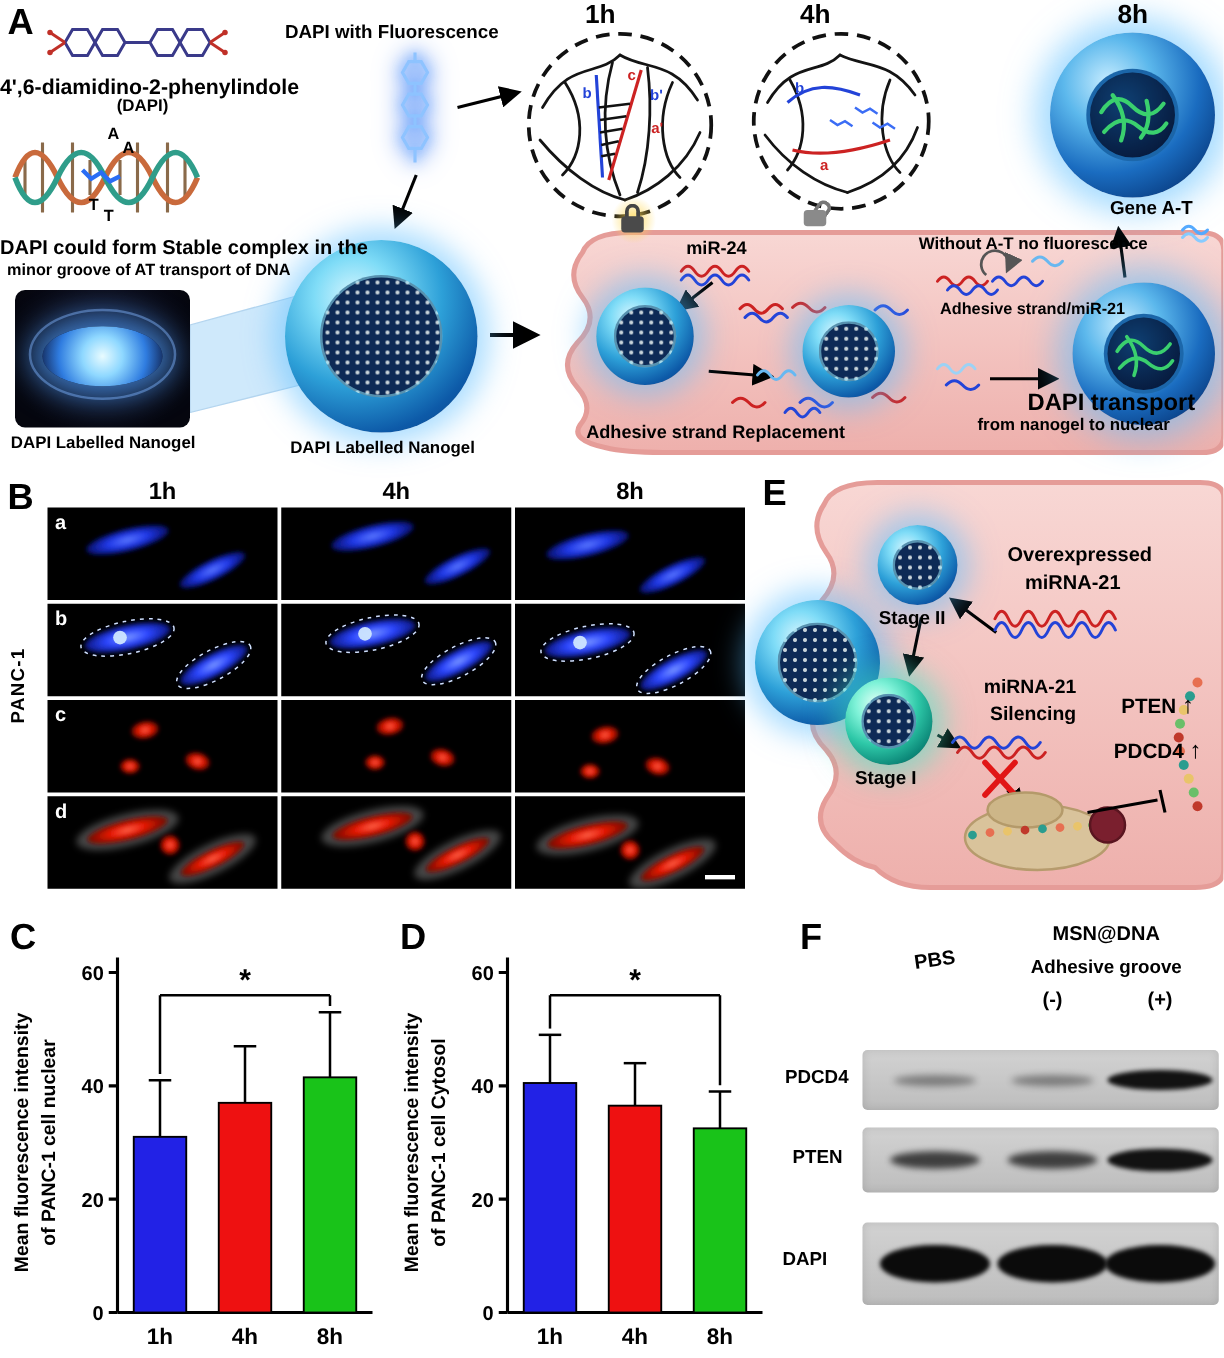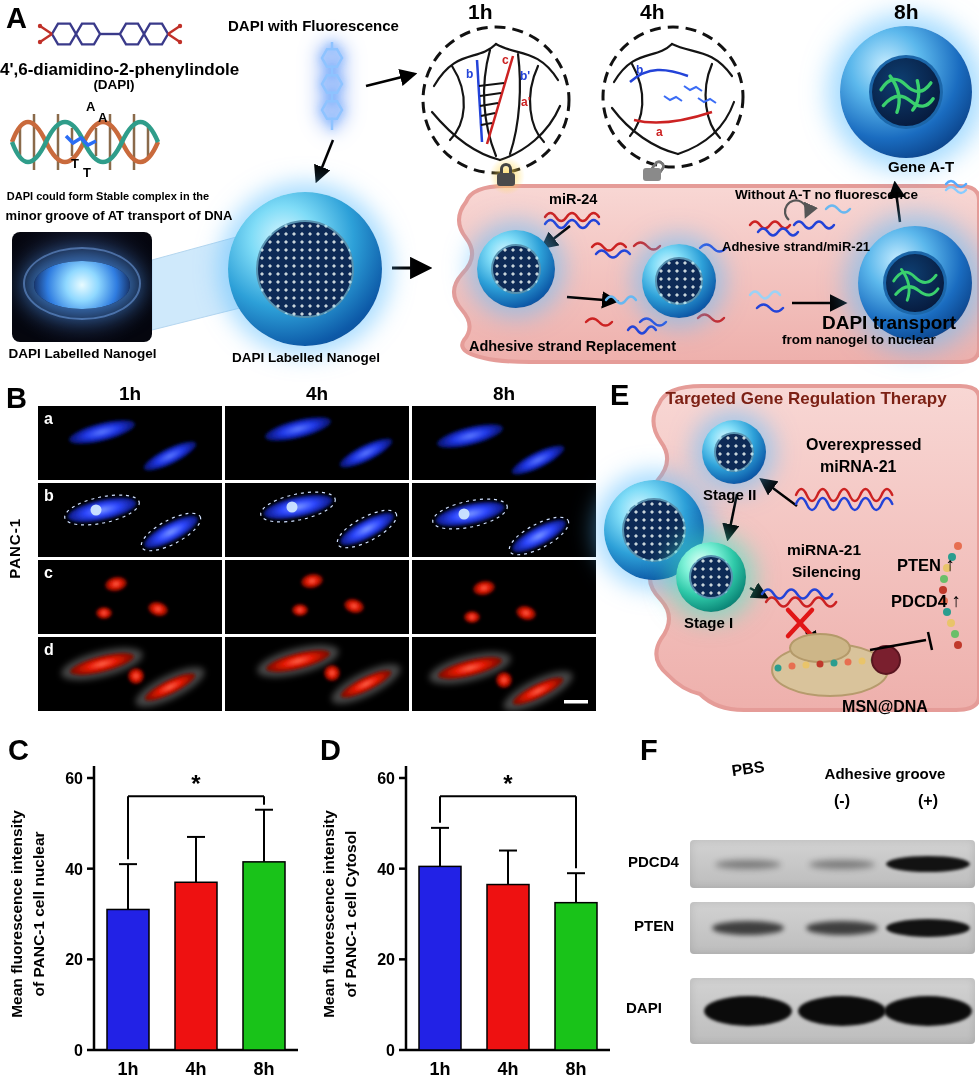--- a/index.html
+++ b/index.html
@@ -157,21 +157,21 @@
     </g>
     <path d="M4,46 Q19,6 38,46 Q57,86 76,46 Q95,6 114,46 Q133,86 150,46" fill="none" stroke="#c96a3c" stroke-width="4.5"></path>
     <path d="M4,46 Q19,86 38,46 Q57,6 76,46 Q95,86 114,46 Q133,6 150,46" fill="none" stroke="#2f9d8a" stroke-width="4.5"></path>
     <path d="M58,40 l7,7 l8,-5 l7,7 l8,-4" fill="none" stroke="#2a6df5" stroke-width="3.5"></path>
   </svg>
   <div class="txt" style="left:86px;top:100px;font-size:13px">A</div>
   <div class="txt" style="left:98px;top:111px;font-size:13px">A</div>
   <div class="txt" style="left:71px;top:157px;font-size:13px">T</div>
   <div class="txt" style="left:83px;top:166px;font-size:13px">T</div>
 
-  <div class="txt ctr" style="left:0;top:190px;width:216px;font-size:11px">DAPI could form Stable complex in the</div>
+  <div class="txt ctr" style="left:0;top:190px;width:216px;font-size:16px">DAPI could form Stable complex in the</div>
   <div class="txt ctr" style="left:0;top:209px;width:238px;font-size:13px">minor groove of AT transport of DNA</div>
 
   <div class="dish">
     <div class="rim"></div>
     <div class="glow"></div>
   </div>
   <div class="txt ctr" style="left:0;top:346px;width:165px;font-size:13.5px">DAPI Labelled Nanogel</div>
 
   <div class="txt" style="left:228px;top:18px;font-size:15px">DAPI with Fluorescence</div>
 
@@ -270,21 +270,21 @@
   <div class="nanogel" style="left:477px;top:230px;width:78px;height:78px">
       <div class="core"></div>
     </div>
   <div class="nanogel" style="left:642px;top:244px;width:74px;height:74px">
       <div class="core"></div>
     </div>
 
   <div class="txt" style="left:549px;top:191px;font-size:14.5px">miR-24</div>
   <div class="txt ctr" style="left:460px;top:338px;width:225px;font-size:14.5px">Adhesive strand  Replacement</div>
   <div class="txt" style="left:735px;top:187px;font-size:13.5px">Without A-T no fluorescence</div>
-  <div class="txt" style="left:722px;top:240px;font-size:13px">Adhesive strand/miR-21</div>
+  <div class="txt" style="left:752px;top:240px;font-size:13px">Adhesive strand/miR-21</div>
   <div class="txt" style="left:822px;top:312px;font-size:19px">DAPI transport</div>
   <div class="txt" style="left:782px;top:332px;font-size:13.5px">from nanogel to nuclear</div>
 
   <div class="sphere" style="left:858px;top:226px;width:114px;height:114px">
     <div class="nucleus">
       <svg viewBox="0 0 60 60" width="100%" height="100%">
         <g fill="none" stroke="#3ad06e" stroke-width="3" stroke-linecap="round">
           <path d="M8,28 Q18,12 30,24 T52,22"></path>
             <path d="M10,42 Q22,28 34,38 T54,36"></path>
             <path d="M16,16 Q28,32 22,48"></path>
@@ -447,21 +447,20 @@
         <circle cx="951" cy="623" r="4" fill="#e9c46a"></circle>
       <circle cx="955" cy="634" r="4" fill="#6abf69"></circle>
         <circle cx="958" cy="645" r="4" fill="#c0392b"></circle>
     </g>
   <path d="M796,495 q5.3,-12 10.7,0 q5.3,12 10.7,0 q5.3,-12 10.7,0 q5.3,12 10.7,0 q5.3,-12 10.7,0 q5.3,12 10.7,0 q5.3,-12 10.7,0 q5.3,12 10.7,0 q5.3,-12 10.7,0" stroke="#cc2222" stroke-width="2.4" fill="none" stroke-linecap="round"></path>
       <path d="M796,504 q5.3,-12 10.7,0 q5.3,12 10.7,0 q5.3,-12 10.7,0 q5.3,12 10.7,0 q5.3,-12 10.7,0 q5.3,12 10.7,0 q5.3,-12 10.7,0 q5.3,12 10.7,0 q5.3,-12 10.7,0" stroke="#2343d8" stroke-width="2.4" fill="none" stroke-linecap="round"></path>
       <path d="M762,594 q5.8,-9 11.7,0 q5.8,9 11.7,0 q5.8,-9 11.7,0 q5.8,9 11.7,0 q5.8,-9 11.7,0 q5.8,9 11.7,0" stroke="#2343d8" stroke-width="2.4" fill="none" stroke-linecap="round"></path>
       <path d="M766,602 q5.8,-9 11.7,0 q5.8,9 11.7,0 q5.8,-9 11.7,0 q5.8,9 11.7,0 q5.8,-9 11.7,0 q5.8,9 11.7,0" stroke="#cc2222" stroke-width="2.4" fill="none" stroke-linecap="round"></path>
     </svg>
 
-  <div class="txt ctr" style="left:640px;top:389px;width:332px;font-size:17px;color:#7c2014">Targeted Gene Regulation Therapy</div>
 
   <div class="nanogel" style="left:604px;top:480px;width:100px;height:100px">
       <div class="core"></div>
     </div>
   <div class="nanogel" style="left:702px;top:420px;width:64px;height:64px">
       <div class="core"></div>
     </div>
   <div class="nanogel teal" style="left:676px;top:542px;width:70px;height:70px">
       <div class="core"></div>
     </div>
@@ -539,21 +538,21 @@
         <text x="262" y="341" text-anchor="middle" font-size="18" font-weight="bold" fill="#000">8h</text>
         <line x1="126" y1="88.86666666666667" x2="126" y2="62.133333333333326" stroke="#000" stroke-width="2"></line>
         <line x1="262" y1="134.2" x2="262" y2="62.133333333333326" stroke="#000" stroke-width="2"></line>
         <line x1="126" y1="62.133333333333326" x2="262" y2="62.133333333333326" stroke="#000" stroke-width="2"></line>
         <text x="194" y="58.133333333333326" text-anchor="middle" font-size="24" font-weight="bold" fill="#000">*</text>
         <text x="20" y="180" transform="rotate(-90 20 180)" text-anchor="middle" font-size="15.5" font-weight="bold" fill="#000">Mean fluorescence intensity</text>
         <text x="42" y="180" transform="rotate(-90 42 180)" text-anchor="middle" font-size="15.5" font-weight="bold" fill="#000">of PANC-1 cell  Cytosol</text>
       </svg></div>
 
   <div class="panel-letter" style="left:640px;top:734px">F</div>
-  <div class="txt ctr" style="left:800px;top:698px;width:170px;font-size:16px">MSN@DNA</div>
+  <div class="txt ctr" style="left:800px;top:739px;width:170px;font-size:16px">MSN@DNA</div>
   <div class="txt ctr" style="left:720px;top:760px;width:56px;font-size:16px;transform:rotate(-8deg)">PBS</div>
   <div class="txt ctr" style="left:795px;top:766px;width:180px;font-size:15px">Adhesive groove</div>
   <div class="txt ctr" style="left:822px;top:792px;width:40px;font-size:16px">(-)</div>
   <div class="txt ctr" style="left:908px;top:792px;width:40px;font-size:16px">(+)</div>
   <div class="txt" style="left:628px;top:854px;font-size:15px">PDCD4</div>
   <div class="txt" style="left:634px;top:918px;font-size:15px">PTEN</div>
   <div class="txt" style="left:626px;top:1000px;font-size:15px">DAPI</div>
   <div id="panelF" class="abs" style="left:0;top:0">
       <div class="blot-strip" style="left: 690px; top: 840px; width: 285px; height: 48px;">
         <div style="position: absolute; left: 25px; top: 19.5px; width: 66px; height: 9px; background: rgb(11, 11, 11); border-radius: 50%; opacity: 0.4; filter: blur(3px);"></div>

